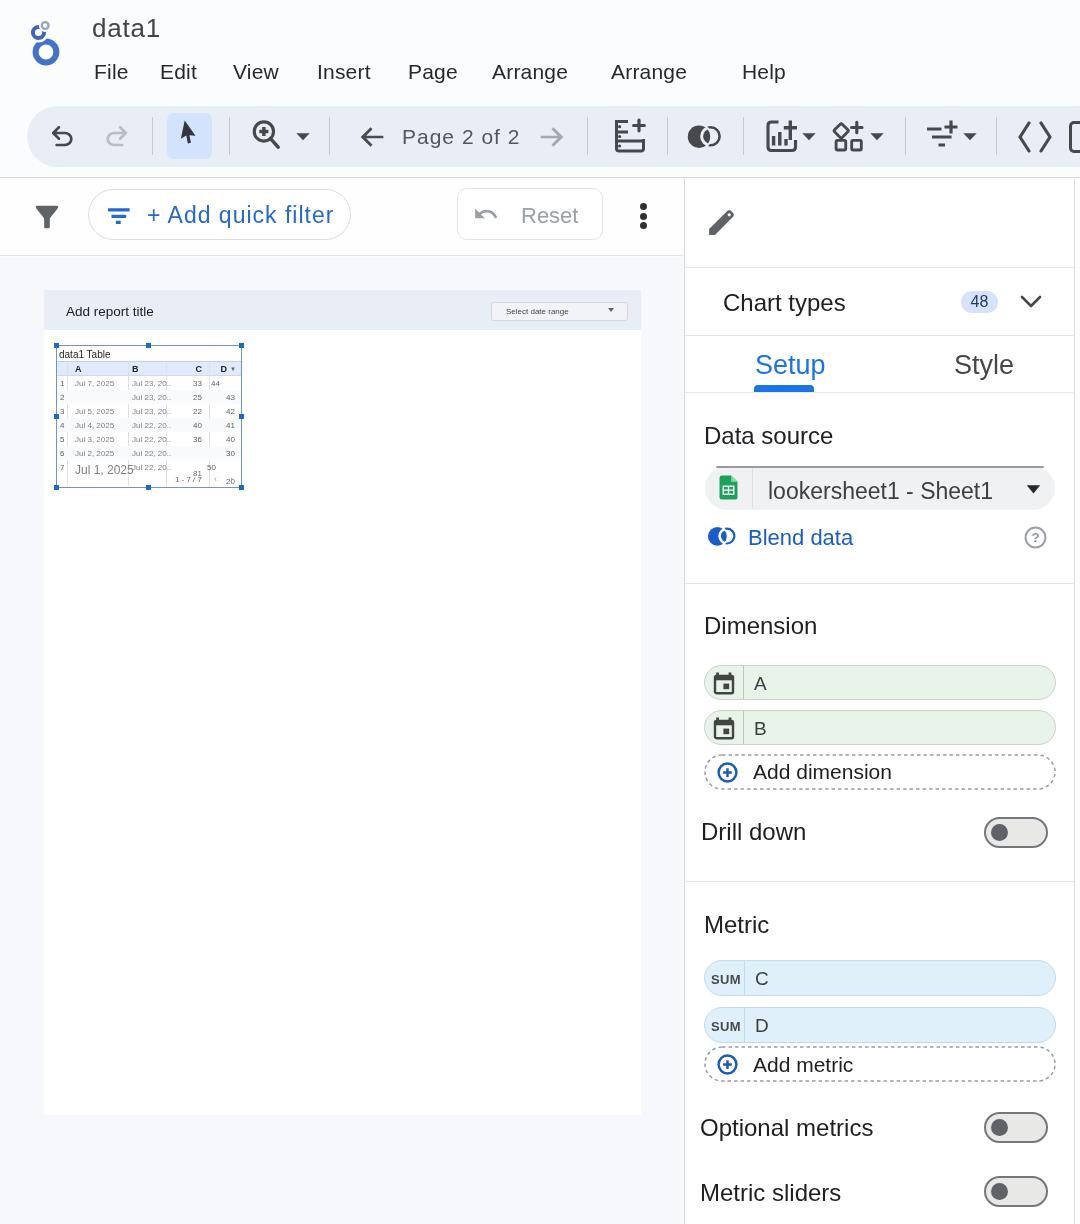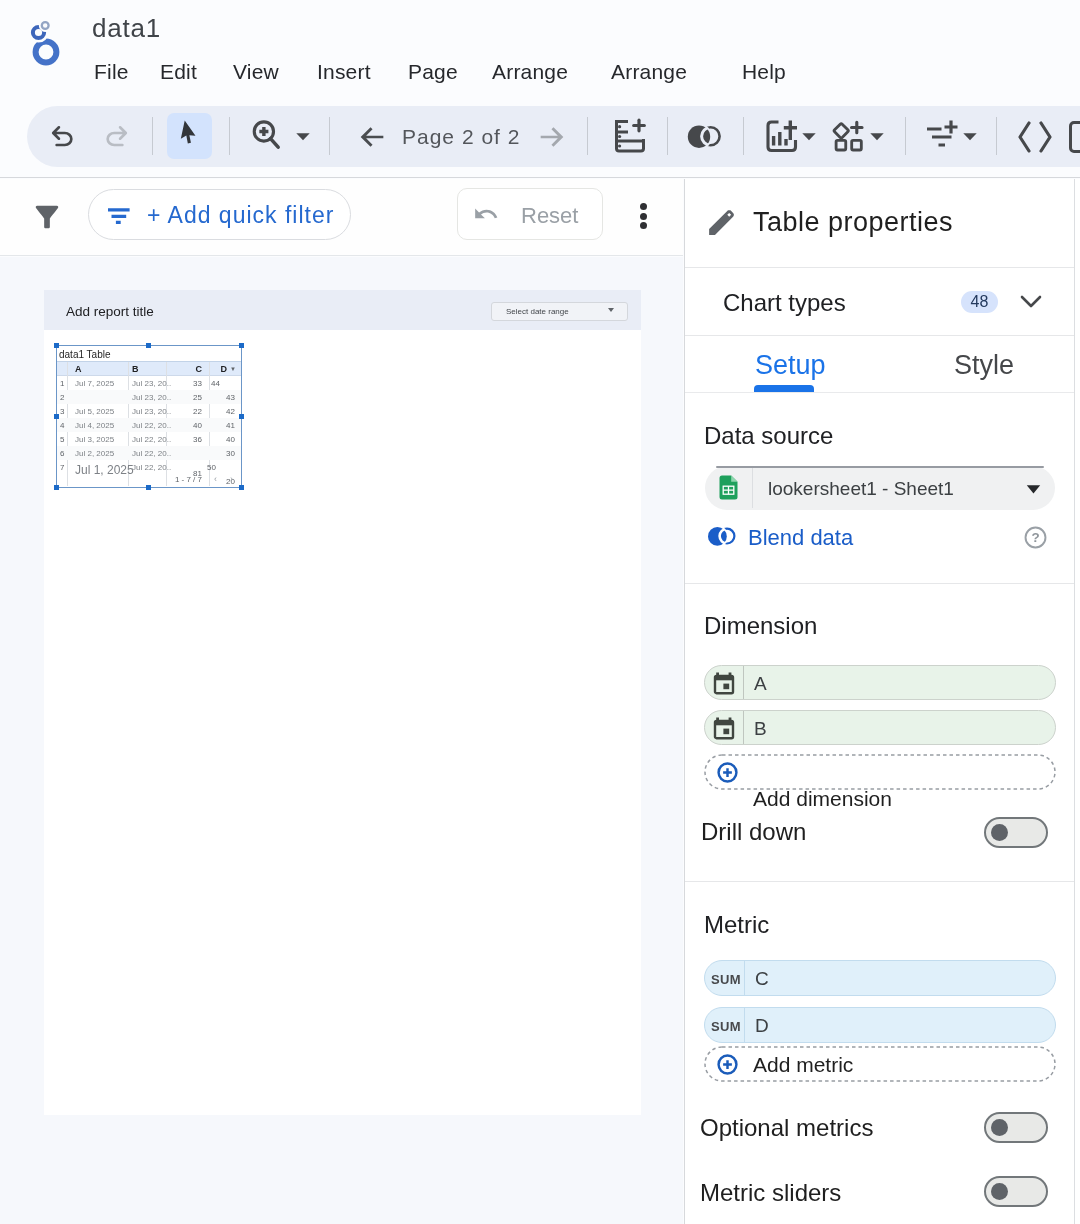--- a/index.html
+++ b/index.html
@@ -240,21 +240,20 @@
   <div class="abs" style="left:239px;top:485px;width:5px;height:5px;background:#1b6ac8;"></div>
   <div class="abs" style="left:146px;top:485px;width:5px;height:5px;background:#1b6ac8;"></div>
   <div class="abs" style="left:146px;top:343px;width:5px;height:5px;background:#1b6ac8;"></div>
 
   <div class="abs" style="left:684px;top:179px;width:396px;height:1045px;background:#fff;border-left:1px solid #d7d9dc;"></div>
   <div class="abs" style="left:1074px;top:179px;width:1px;height:1045px;background:#dcdee1;"></div>
 
   <svg class="abs" style="left:705px;top:206px;" width="33" height="33" viewBox="0 0 24 24">
     <path d="M3 21v-4.25L16.2 3.575q.3-.275.663-.425t.762-.15q.4 0 .775.15t.65.45L20.425 5q.3.275.438.65T21 6.4q0 .4-.137.763t-.438.662L7.25 21H3ZM17.6 7.8 19 6.4 17.6 5l-1.4 1.4 1.4 1.4Z" fill="#5f6368"></path>
   </svg>
-  <div class="abs" style="left:753px;top:207px;font-size:27px;letter-spacing:0.5px;color:#1f1f1f;">Table properties</div>
   <div class="abs" style="left:685px;top:267px;width:389px;height:1px;background:#e6e7e9;"></div>
 
   <div class="abs" style="left:723px;top:289px;font-size:24px;font-weight:500;color:#202124;">Chart types</div>
   <div class="abs" style="left:961px;top:291px;width:37px;height:22px;background:#d6e3fc;border-radius:11px;text-align:center;font-size:16px;color:#243a5e;line-height:22px;">48</div>
   <svg class="abs" style="left:1019px;top:294px;" width="24" height="16" viewBox="0 0 24 16">
     <path d="M3 3l9 9 9-9" fill="none" stroke="#46484b" stroke-width="2.6" stroke-linecap="round" stroke-linejoin="round"></path>
   </svg>
   <div class="abs" style="left:685px;top:335px;width:389px;height:1px;background:#e6e7e9;"></div>
 
   <div class="abs" style="left:755px;top:350px;font-size:27px;color:#1a73e8;">Setup</div>
@@ -267,21 +266,21 @@
   <div class="abs" style="left:716px;top:466px;width:328px;height:2px;background:#979ba2;border-radius:2px;"></div>
   <div class="abs" style="left:752px;top:468px;width:1px;height:40px;background:#dcdee1;"></div>
   <svg class="abs" style="left:718px;top:475px;" width="21" height="25" viewBox="0 0 21 25">
     <path d="M1.5 3 Q1.5 0.5 4 0.5 H13.2 L19.5 6.8 V22 Q19.5 24.5 17 24.5 H4 Q1.5 24.5 1.5 22 Z" fill="#1ea05c"></path>
     <path d="M13.2 0.5 L19.5 6.8 H13.2 Z" fill="#8fd6ae"></path>
     <g stroke="#fff" stroke-width="1.3" fill="none">
       <rect x="5.2" y="11.2" width="10.6" height="8"></rect>
       <path d="M5.2 15.2 h10.6 M10.5 11.2 v8"></path>
     </g>
   </svg>
-  <div class="abs" style="left:768px;top:478px;font-size:19px;color:#3c4043;">lookersheet1 - Sheet1</div>
+  <div class="abs" style="left:768px;top:478px;font-size:23px;color:#3c4043;">lookersheet1 - Sheet1</div>
   <svg class="abs" style="left:1026px;top:484px;" width="15" height="11" viewBox="0 0 15 11">
     <path d="M0.8 1.2l6.7 8.4 6.7-8.4z" fill="#26282b"></path>
   </svg>
 
   <svg class="abs" style="left:708px;top:526px;" width="30" height="21" viewBox="0 0 30 21">
     <defs>
       <mask id="bm2">
           <rect width="30" height="21" fill="#fff"></rect>
           <circle cx="9.4" cy="10.4" r="10.9" fill="#000"></circle>
         </mask>
@@ -319,21 +318,21 @@
     <rect x="10.4" y="11.6" width="5.8" height="5.6" fill="#404640"></rect>
   </svg>
 
   <svg class="abs" style="left:704px;top:754px;" width="352" height="36">
       <rect x="1" y="1" width="350" height="34" rx="17" fill="none" stroke="#989da3" stroke-width="1.5" stroke-dasharray="3.5 3"></rect>
     </svg>
   <svg class="abs" style="left:717px;top:762px;" width="21" height="21" viewBox="0 0 24 24">
     <circle cx="12" cy="12" r="10.2" fill="none" stroke="#1b5cba" stroke-width="2.8"></circle>
     <path d="M12 7v10M7 12h10" stroke="#1b5cba" stroke-width="2.8"></path>
   </svg>
-  <div class="abs" style="left:753px;top:787px;font-size:21px;color:#1f1f1f;">Add dimension</div>
+  <div class="abs" style="left:753px;top:760px;font-size:21px;color:#1f1f1f;">Add dimension</div>
 
   <div class="abs" style="left:701px;top:818px;font-size:24px;color:#1f1f1f;">Drill down</div>
   <div class="abs" style="left:984px;top:817px;width:64px;height:31px;border:2.5px solid #72777a;border-radius:16px;background:#e8e9e7;"></div>
   <div class="abs" style="left:991px;top:824px;width:17px;height:17px;border-radius:50%;background:#5f6368;"></div>
 
   <div class="abs" style="left:685px;top:881px;width:389px;height:1px;background:#e6e7e9;"></div>
 
   <div class="abs" style="left:704px;top:911px;font-size:24px;font-weight:500;color:#202124;">Metric</div>
   <div class="abs" style="left:704px;top:960px;width:352px;height:36px;background:#e0f0fa;border:1px solid #c2dcee;border-radius:18px;"></div>
   <div class="abs" style="left:744px;top:961px;width:1px;height:34px;background:#c2dcee;"></div>

